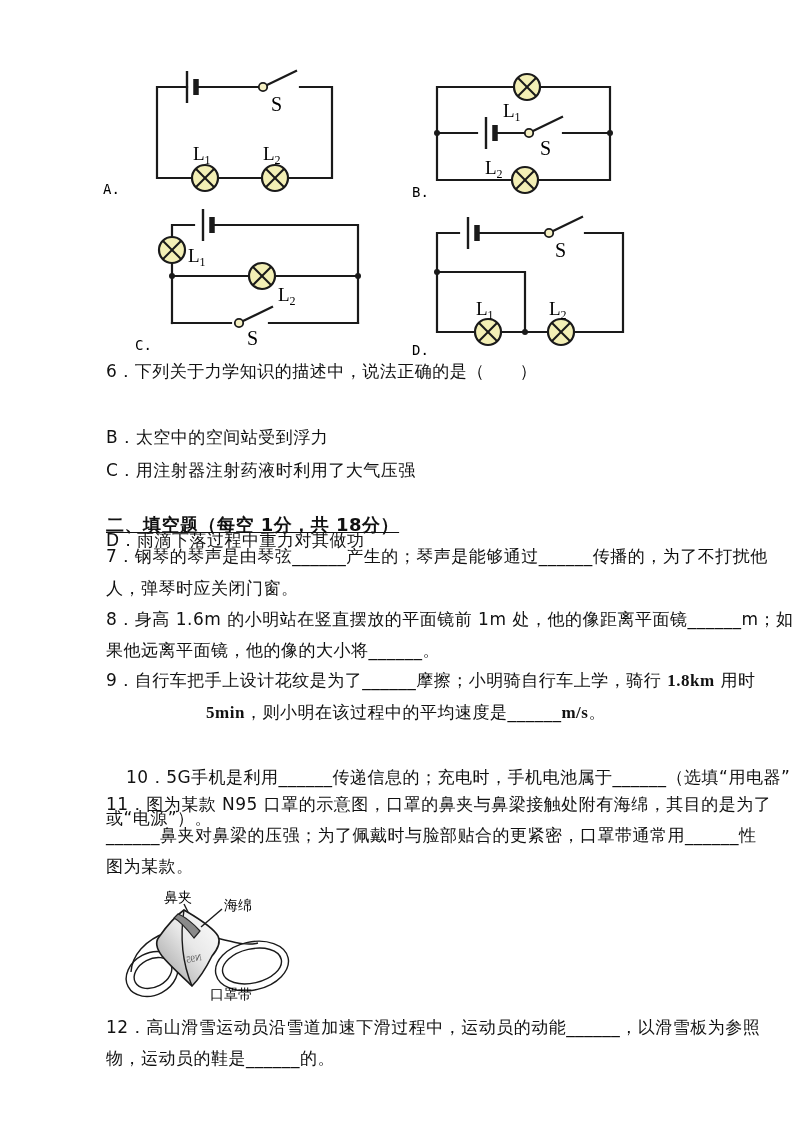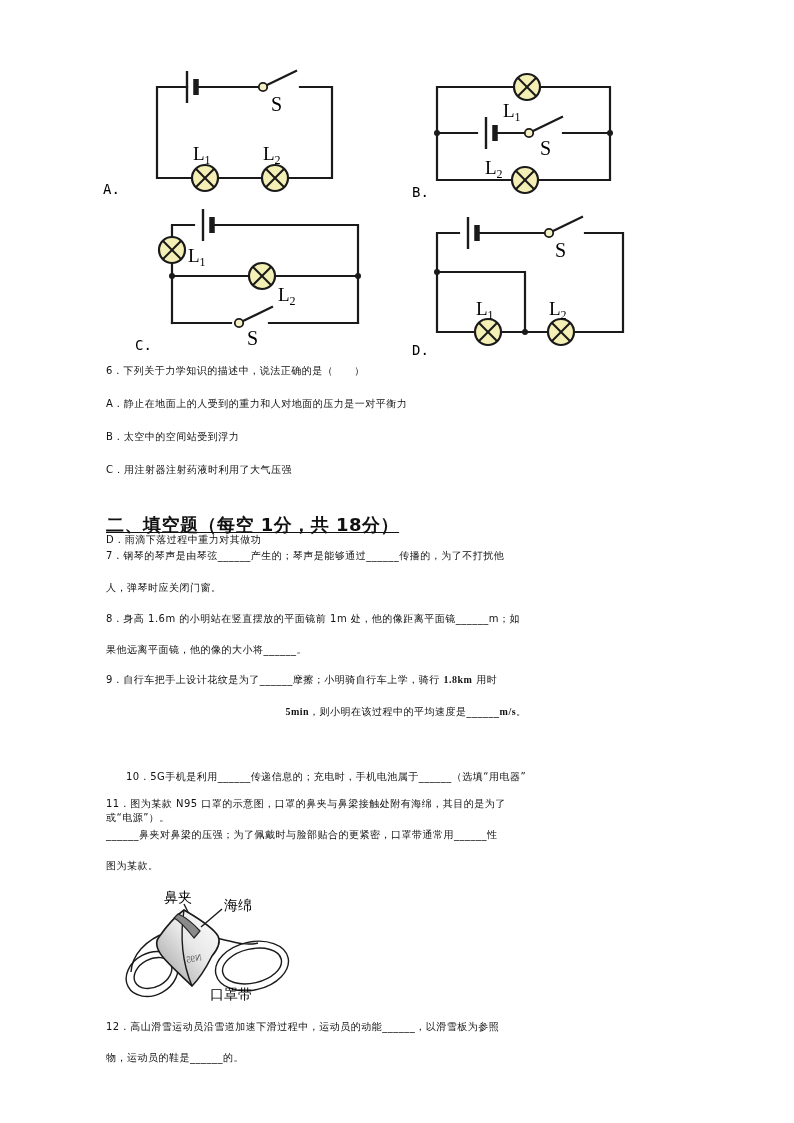--- a/index.html
+++ b/index.html
@@ -4,21 +4,21 @@
 <style>
   html,body{margin:0;padding:0;background:#fff;}
   .page{
     position:relative;width:794px;height:1123px;background:#ffffff;
     font-family:"DejaVu Sans","Liberation Sans",sans-serif;
     color:#000;overflow:hidden;
   }
   .abs{position:absolute;}
   .tl{
     position:absolute;left:106px;width:600px;
-    font-size:10px;line-height:20px;letter-spacing:0.5px;
+    font-size:17px;line-height:20px;letter-spacing:0.5px;
     white-space:nowrap;color:#111;
   }
   .sec-title{font-weight:bold;font-size:18px;text-decoration:underline;}
   .fx{font-family:Liberation Serif, serif;font-weight:bold;}
   svg text{font-family:"Liberation Serif","DejaVu Serif",serif;fill:#000;}
   .wire{stroke:#1a1a1a;stroke-width:2.2;fill:none;stroke-linecap:square;}
   .thin{stroke:#1a1a1a;stroke-width:1.4;fill:none;}
   .lampc{stroke:#1a1a1a;stroke-width:2.2;}
   .lampx{stroke:#1a1a1a;stroke-width:2;}
   .batt-long{stroke:#1a1a1a;stroke-width:2.4;}
@@ -166,21 +166,20 @@
       <circle class="lampc" cx="166" cy="122" r="13" fill="#f3efb5"></circle>
       <line class="lampx" x1="156.8" y1="112.8" x2="175.2" y2="131.2"></line>
       <line class="lampx" x1="175.2" y1="112.8" x2="156.8" y2="131.2"></line>
     </g>
     <text class="clabel" x="81" y="105"><tspan>L</tspan><tspan class="csub" dy="4">1</tspan></text>
     <text class="clabel" x="154" y="105"><tspan>L</tspan><tspan class="csub" dy="4">2</tspan></text>
     <text class="letter" x="17" y="145">D.</text>
   </svg>
 
   <div class="tl" style="top:361px;">6．下列关于力学知识的描述中，说法正确的是（　　）</div>
-  <div class="tl" style="top:394px;">A．静止在地面上的人受到的重力和人对地面的压力是一对平衡力</div>
   <div class="tl" style="top:427px;">B．太空中的空间站受到浮力</div>
   <div class="tl" style="top:460px;">C．用注射器注射药液时利用了大气压强</div>
   <div class="tl" style="top:498px;margin-top:32px;">D．雨滴下落过程中重力对其做功</div>
 
   <div class="tl sec-title" style="top:515px;">二、填空题（每空 1分，共 18分）</div>
 
   <div class="tl" style="top:546px;">7．钢琴的琴声是由琴弦______产生的；琴声是能够通过______传播的，为了不打扰他</div>
   <div class="tl" style="top:578px;">人，弹琴时应关闭门窗。</div>
 
   <div class="tl" style="top:609px;">8．身高 1.6m 的小明站在竖直摆放的平面镜前 1m 处，他的像距离平面镜______m；如</div>

